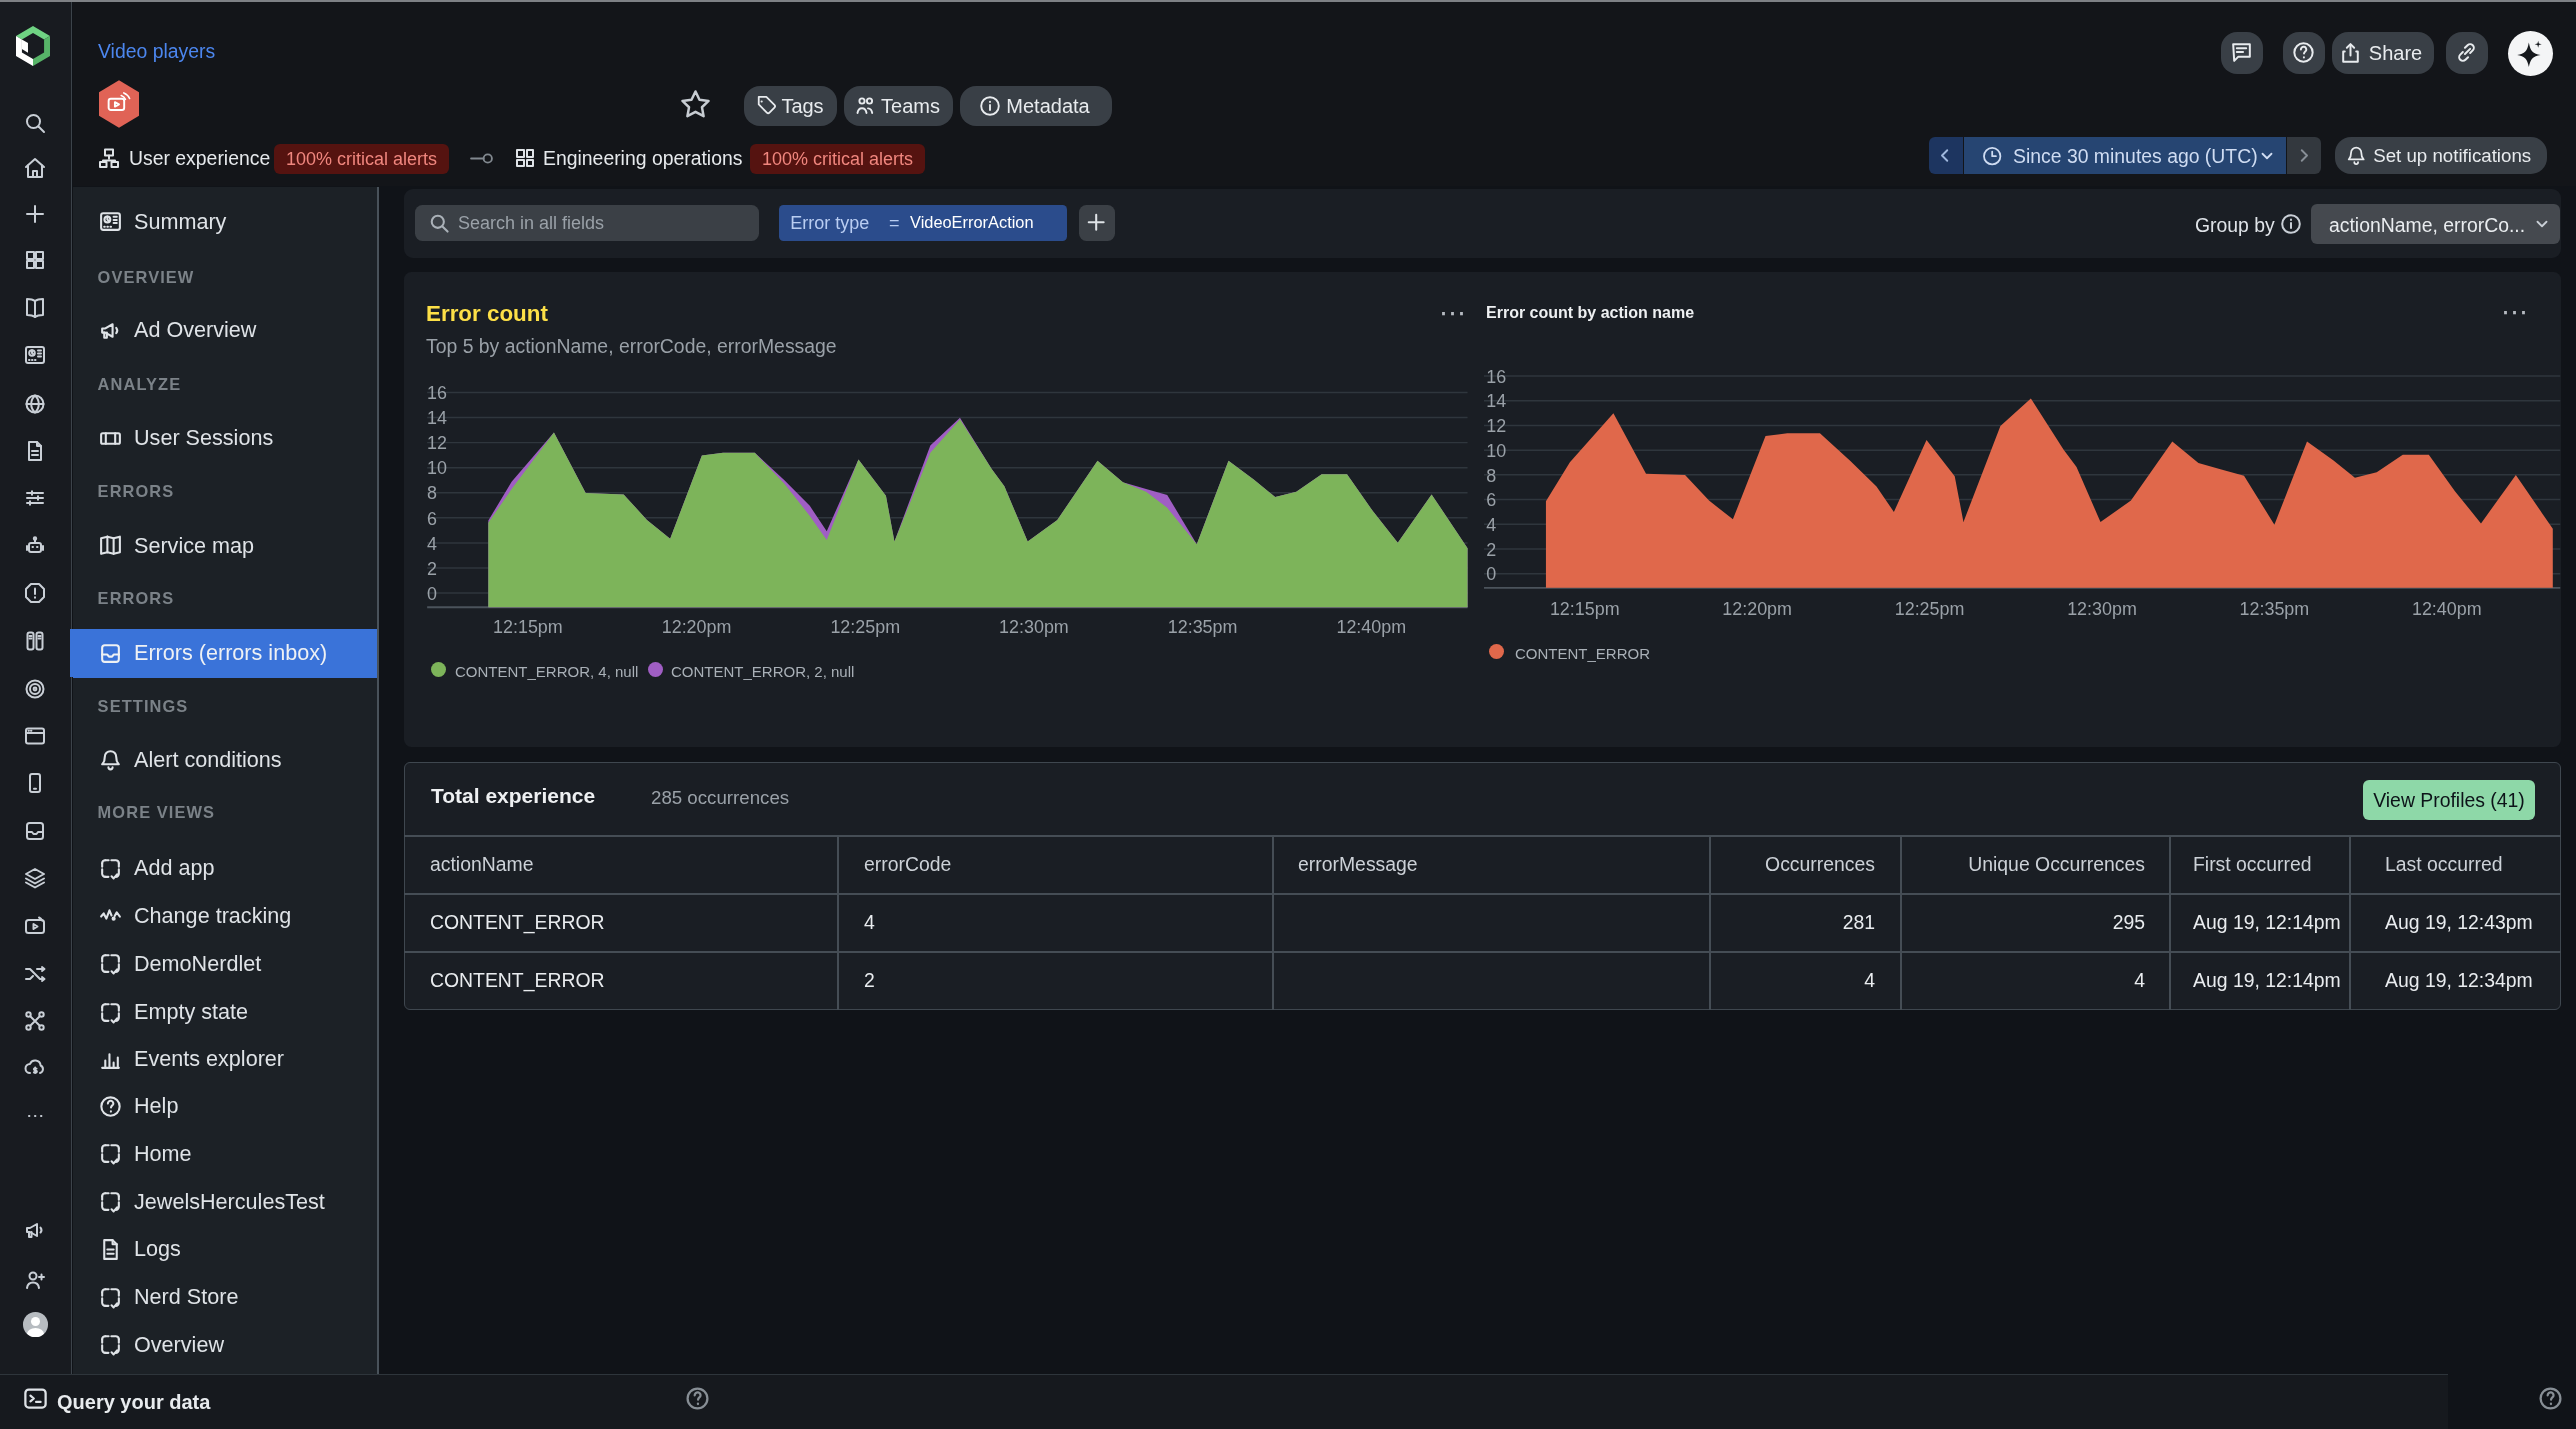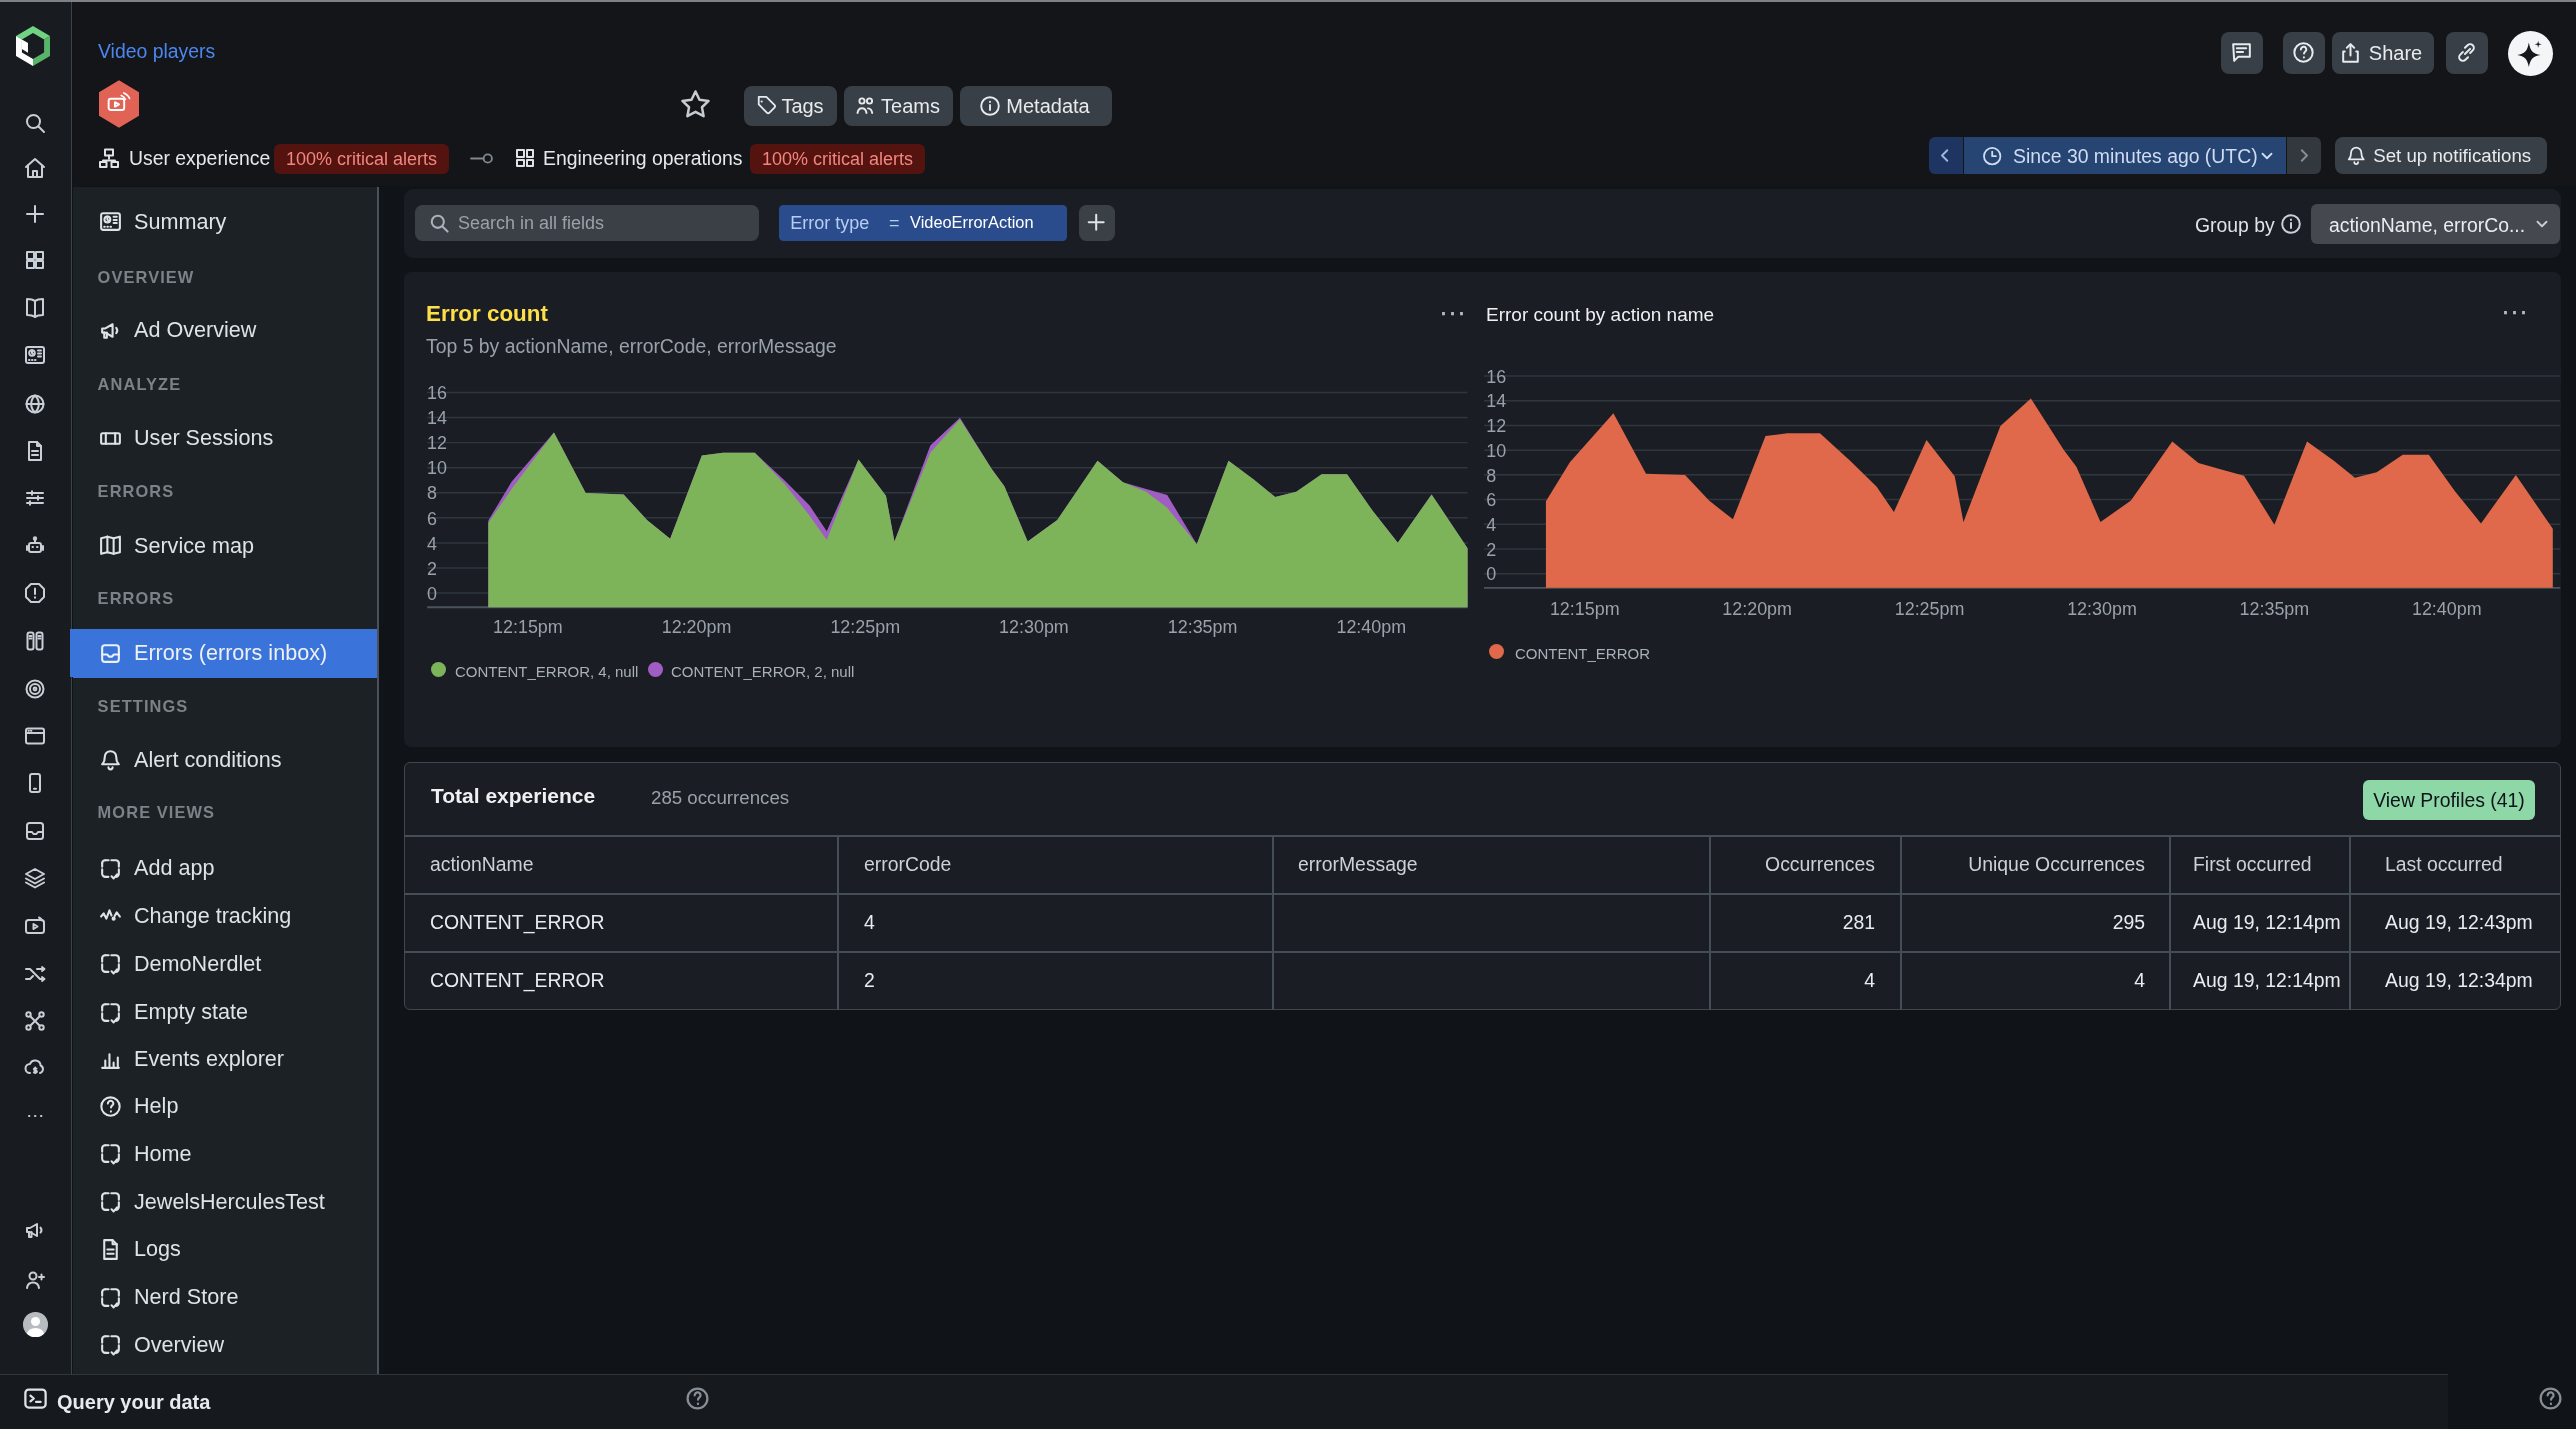--- a/index.html
+++ b/index.html
@@ -1,19 +1,19 @@
 <!DOCTYPE html>
 <html style="font-size:12px"><head><meta charset="utf-8"><style>
 *{margin:0;padding:0;box-sizing:border-box}
 html,body{width:2576px;height:1430px;background:#101318;font-family:"Liberation Sans",sans-serif;overflow:hidden;position:relative}
 .abs{position:absolute}
 .navsec{position:absolute;left:24.6px;font-size:16.4px;font-weight:700;letter-spacing:1.1px;color:#7b8288}
 .navlbl{position:absolute;left:61px;font-size:21.6px;line-height:28px;white-space:nowrap}
 .ax{font-size:24px;fill:#9aa1a8;font-family:"Liberation Sans",sans-serif}
-.btn{position:absolute;background:#393f46;border-radius:8px;color:#e8ebee;font-size:20px;display:flex;align-items:center;justify-content:center;white-space:nowrap}
+.btn{position:absolute;background:#393f46;border-radius:16px;color:#e8ebee;font-size:20px;display:flex;align-items:center;justify-content:center;white-space:nowrap}
 .hbadge{position:absolute;background:#551310;border-radius:6px;color:#f0867e;font-size:18px;height:30px;line-height:30px;padding:0 12px;top:144px;white-space:nowrap}
 .th{position:absolute;font-size:19.4px;color:#ccd1d7;white-space:nowrap}
 .td{position:absolute;font-size:19.4px;color:#e9ecef;white-space:nowrap}
 </style></head><body>
 <div class="abs" style="left:0;top:0;width:2576px;height:2.2px;background:#7e8185"></div>
 
 <div class="abs" style="left:73px;top:2.2px;width:2503px;height:184px;background:#131519"></div>
 
 <div class="abs" style="left:0;top:2.2px;width:72px;height:1372px;background:#181b20;border-right:1.5px solid #3c434a"></div>
 <div class="abs" style="left:0;top:2.2px;width:73px;height:1428px">
@@ -414,21 +414,21 @@
     <span style="position:absolute;left:18px;top:9.7px;font-size:19.4px;color:#e9ecef;white-space:nowrap">actionName, errorCo...</span>
     <svg style="position:absolute;left:222px;top:11.2px" width="18" height="18" viewBox="0 0 24 24" fill="none" stroke="#c9cfd6" stroke-width="2.4" stroke-linecap="round" stroke-linejoin="round">
       <path d="M6 9l6 6 6-6"></path>
     </svg>
   </div>
 
 <div class="abs" style="left:404px;top:272px;width:2157px;height:475px;background:#1a1e24;border-radius:7.5px"></div>
 <div class="abs" style="left:426px;top:301px;font-size:22.4px;font-weight:700;color:#fde047">Error count</div>
 <div class="abs" style="left:426px;top:335px;font-size:19.4px;color:#9aa1a8">Top 5 by actionName, errorCode, errorMessage</div>
 <div class="abs" style="left:1439px;top:297px;font-size:27px;color:#b5bac0;letter-spacing:2.2px">⋯</div>
-<div class="abs" style="left:1486px;top:304px;font-size:19px;font-weight:400;color:#eef0f2">Error count by action name</div>
+<div class="abs" style="left:1486px;top:304px;font-size:16px;font-weight:700;color:#eef0f2">Error count by action name</div>
 <div class="abs" style="left:2501px;top:296px;font-size:27px;color:#b5bac0;letter-spacing:2.2px">⋯</div>
 <svg class="abs" style="left:404px;top:272px" width="2157" height="475" viewBox="541 364 2890 636">
 <line x1="572" y1="794.0" x2="1966" y2="794.0" stroke="#2f363d" stroke-width="2"></line>
     <text x="572" y="803.0" class="ax">0</text>
     <line x1="572" y1="760.4" x2="1966" y2="760.4" stroke="#2f363d" stroke-width="2"></line>
     <text x="572" y="769.4" class="ax">2</text>
     <line x1="572" y1="726.8" x2="1966" y2="726.8" stroke="#2f363d" stroke-width="2"></line>
     <text x="572" y="735.8" class="ax">4</text>
     <line x1="572" y1="693.2" x2="1966" y2="693.2" stroke="#2f363d" stroke-width="2"></line>
     <text x="572" y="702.2" class="ax">6</text>

